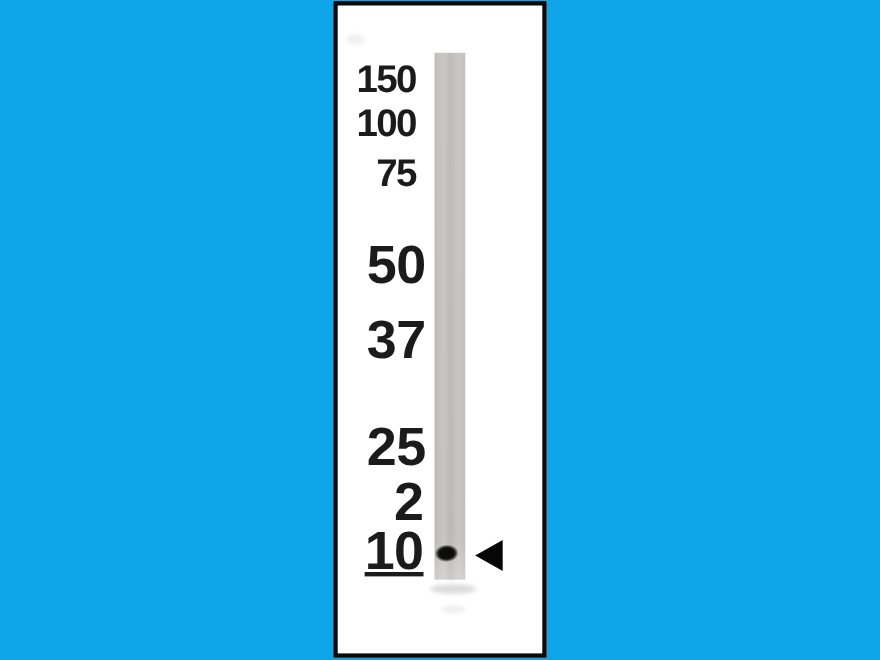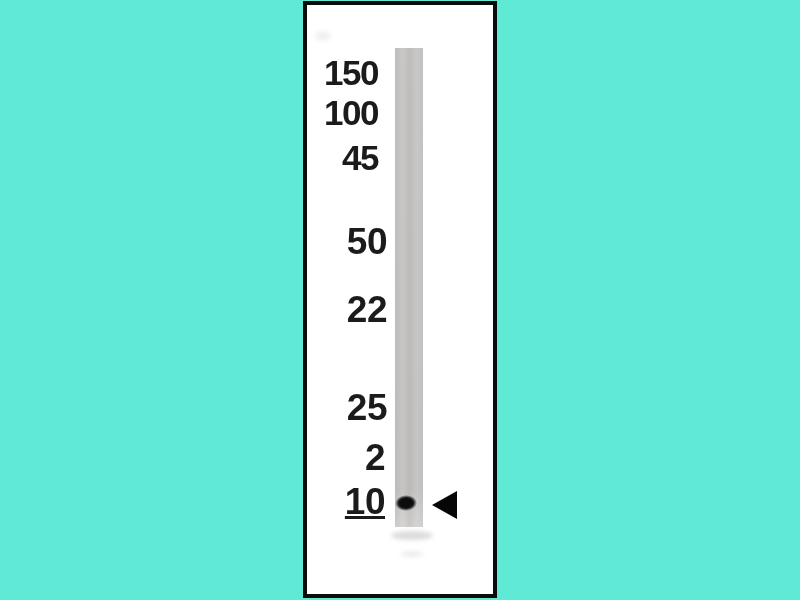--- a/index.html
+++ b/index.html
@@ -8,21 +8,21 @@
     width: 800px;
     height: 600px;
     background: #ffffff;
     overflow: hidden;
     font-family: "Liberation Sans", sans-serif;
   }
   .canvas {
     position: relative;
     width: 800px;
     height: 600px;
-    background: #5eead4;
+    background: #0ea5e9;
   }
   
   .panel {
     position: absolute;
     left: 303px;
     top: 1px;
     width: 194px;
     height: 597px;
     box-sizing: border-box;
     border: 4px solid #0b0b0b;
@@ -41,21 +41,21 @@
   }
   
   .marker {
     position: absolute;
     color: #1b1b1b;
     font-weight: 600;
     text-align: right;
     white-space: nowrap;
   }
   .size-sm { font-size: 35px; line-height: 35px; letter-spacing: -1.5px; right: 115px; }
-  .size-lg { font-size: 37px; line-height: 41px; letter-spacing: -0.5px; right: 106px; }
+  .size-lg { font-size: 49px; line-height: 41px; letter-spacing: -0.5px; right: 106px; }
   .m-150 { top: 50px; }
   .m-100 { top: 90px; margin-left: 29px; }
   .m-75  { top: 135px; }
   .m-50  { top: 216px; }
   .m-37  { top: 284px; }
   .m-25  { top: 382px; text-align: right; }
   .m-15  { top: 432px; right: 108px; }
   .m-10  { top: 476px; right: 108px; text-decoration: underline; }
   
   .band {
@@ -115,23 +115,23 @@
 </head>
 <body>
 
 <div class="canvas">
   <div class="panel">
     <div class="speck"></div>
     <div class="lane"></div>
 
     <div class="marker size-sm m-150">150</div>
     <div class="marker size-sm m-100">100</div>
-    <div class="marker size-sm m-75">45</div>
+    <div class="marker size-sm m-75">75</div>
     <div class="marker size-lg m-50">50</div>
-    <div class="marker size-lg m-37">22</div>
+    <div class="marker size-lg m-37">37</div>
     <div class="marker size-lg m-25">25</div>
     <div class="marker size-lg m-15">2</div>
     <div class="marker size-lg m-10">10</div>
 
     <div class="band"></div>
     <div class="arrowhead"></div>
 
     <div class="smudge-a"></div>
     <div class="smudge-b"></div>
   </div>

